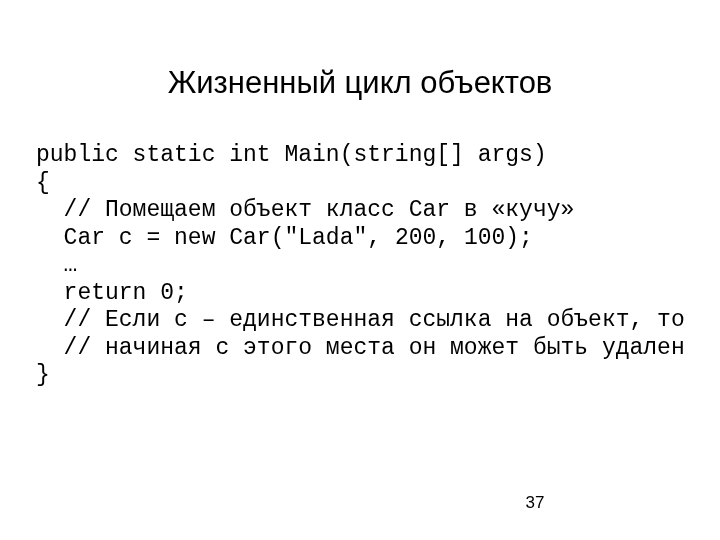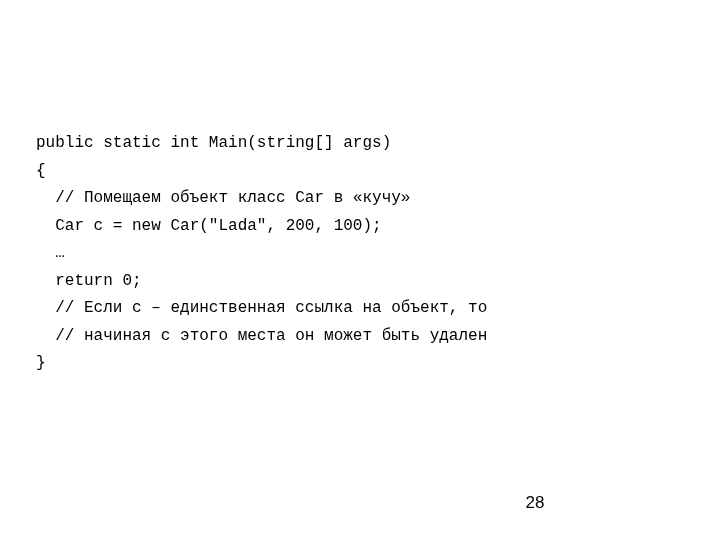--- a/index.html
+++ b/index.html
@@ -39,24 +39,24 @@
     line-height: 38px;
     letter-spacing: 0px;
     color: #000000;
     white-space: nowrap;
   }
 
   
   .code-block {
     position: absolute;
     left: 36px;
-    top: 130px;
+    top: 142px;
     width: 648px;
     font-family: "Liberation Mono", "DejaVu Sans Mono", monospace;
-    font-size: 16px;
+    font-size: 23px;
     line-height: 27.5px;
     color: #000000;
     white-space: pre;
   }
   .code-line {
     display: block;
     height: 27.5px;
     white-space: pre;
   }
   .code-line .kw {
@@ -74,18 +74,19 @@
     font-size: 17px;
     line-height: 20px;
     color: #000000;
   }
 </style>
 </head>
 <body>
 
 <div class="slide">
 
+  <h1 class="slide-title">Жизненный цикл объектов</h1>
 
   <div class="code-block" id="code-block"><span class="code-line"><span class="tok">public static int Main(string[] args)</span></span><span class="code-line"><span class="tok">{</span></span><span class="code-line">  <span class="tok">// Помещаем объект класс Car в «кучу»</span></span><span class="code-line">  <span class="tok">Car c = </span><span class="kw">new Car</span><span class="tok">("Lada", 200, 100);</span></span><span class="code-line">  <span class="tok">…</span></span><span class="code-line">  <span class="kw">return 0;</span></span><span class="code-line">  <span class="tok">// Если c – единственная ссылка на объект, то</span></span><span class="code-line">  <span class="tok">// начиная с этого места он может быть удален</span></span><span class="code-line"><span class="tok">}</span></span></div>
 
-  <div class="page-number">28</div>
+  <div class="page-number">37</div>
 
 </div>
 
 </body></html>

